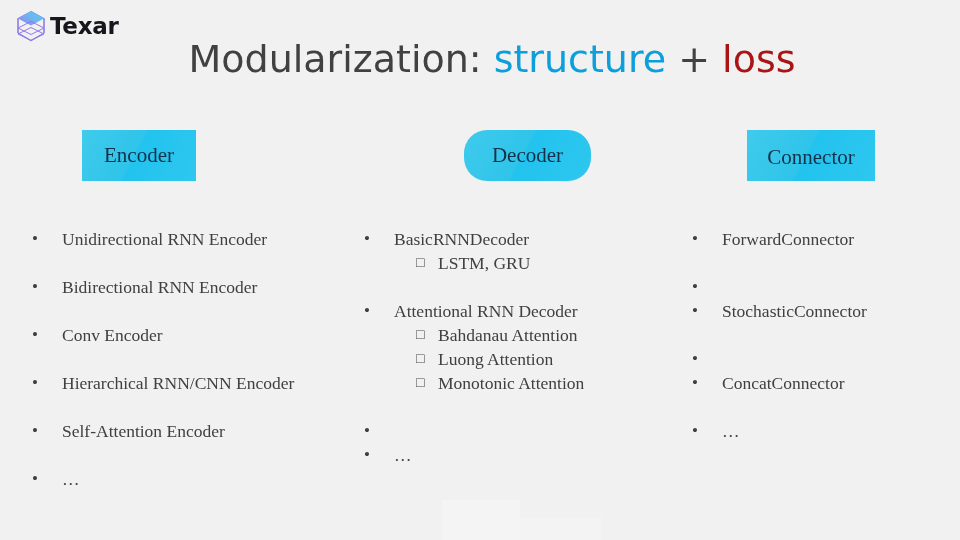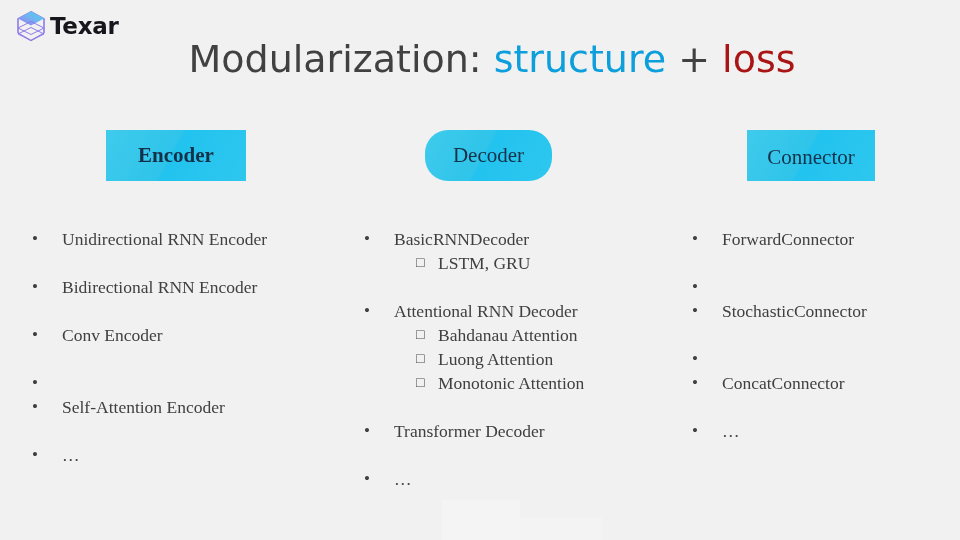--- a/index.html
+++ b/index.html
@@ -87,22 +87,22 @@
   .header-box {
     background: linear-gradient(118deg, #3fcbec 0%, #2fc4ea 46%, #22c3ef 48%, #2ec7ee 100%);
     height: 51px;
     display: flex;
     align-items: center;
     justify-content: center;
     font-family: "Liberation Serif", serif;
     font-size: 21px;
     color: #13324a;
   }
-  .hb-enc { width: 140px; margin-left: 80px; font-weight: bold; }
-  .hb-dec { width: 127px; margin-left: 67px; border-radius: 23px; }
+  .hb-enc { width: 114px; margin-left: 56px; }
+  .hb-dec { width: 127px; margin-left: 106px; border-radius: 23px; }
   .hb-con { width: 128px; margin-left: 61px; }
   .hb-con .hb-label { position: relative; top: 2px; }
 
   
   ul.blist {
     list-style: none;
     margin: 0;
     padding: 0;
     font-family: "Liberation Serif", serif;
     font-size: 17.5px;
@@ -200,20 +200,21 @@
         <span>Bidirectional RNN Encoder</span>
       </li>
       <li class="gap-24"></li>
       <li>
         <span class="bullet">•</span>
         <span>Conv Encoder</span>
       </li>
       <li class="gap-24"></li>
       <li>
         <span class="bullet">•</span>
+        <span>Hierarchical RNN/CNN Encoder</span>
       </li>
       <li class="gap-24"></li>
       <li>
         <span class="bullet">•</span>
         <span>Self-Attention Encoder</span>
       </li>
       <li class="gap-24"></li>
       <li>
         <span class="bullet">•</span>
         <span>…</span>
@@ -251,21 +252,20 @@
           </li>
           <li>
             <span class="sqbullet">□</span>
             <span>Monotonic Attention</span>
           </li>
         </ul>
       </li>
       <li class="gap-24"></li>
       <li>
         <span class="bullet">•</span>
-        <span>Transformer Decoder</span>
       </li>
       <li class="gap-24"></li>
       <li>
         <span class="bullet">•</span>
         <span>…</span>
       </li>
     </ul>
   </div>
 
   <div class="col col-con">

